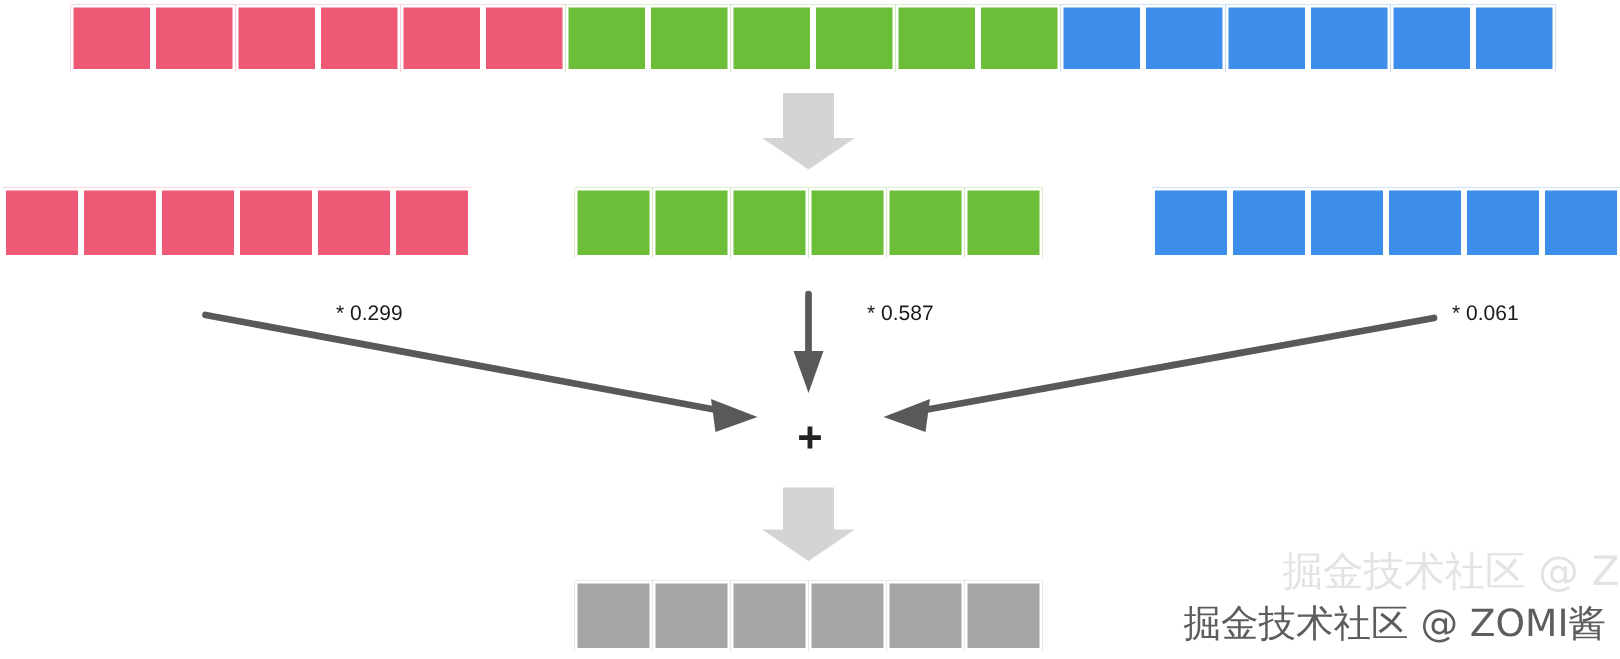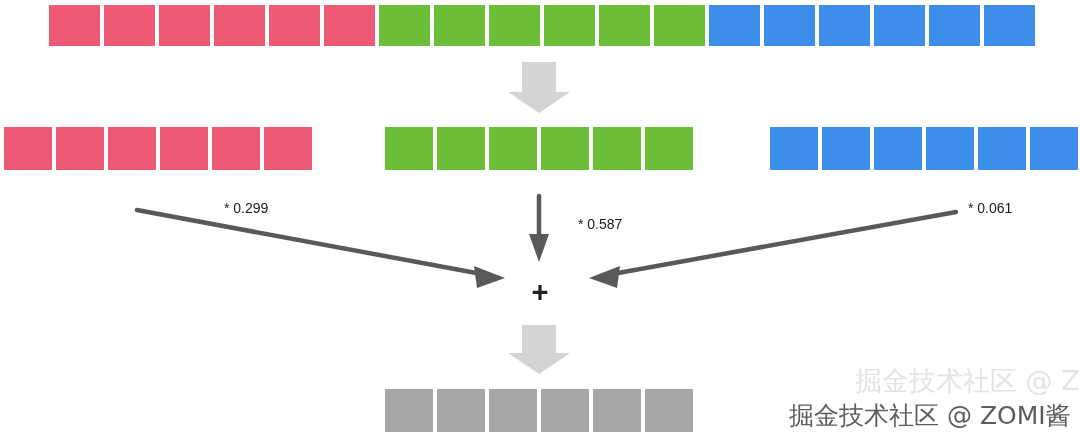--- a/index.html
+++ b/index.html
@@ -75,21 +75,21 @@
 
   
   .coef {
     position: absolute;
     font-family: "Liberation Sans", sans-serif;
     font-size: 14px;
     color: #1a1a1a;
     white-space: nowrap;
   }
   #coef-r { left: 224px; top: 200px; }
-  #coef-g { left: 578px; top: 216px; }
+  #coef-g { left: 578px; top: 200px; }
   #coef-b { left: 968px; top: 200px; }
 
   #plus-sign {
     position: absolute;
     left: 526px;
     top: 278px;
     width: 28px;
     text-align: center;
     font-family: "Liberation Sans", sans-serif;
     font-size: 29px;

